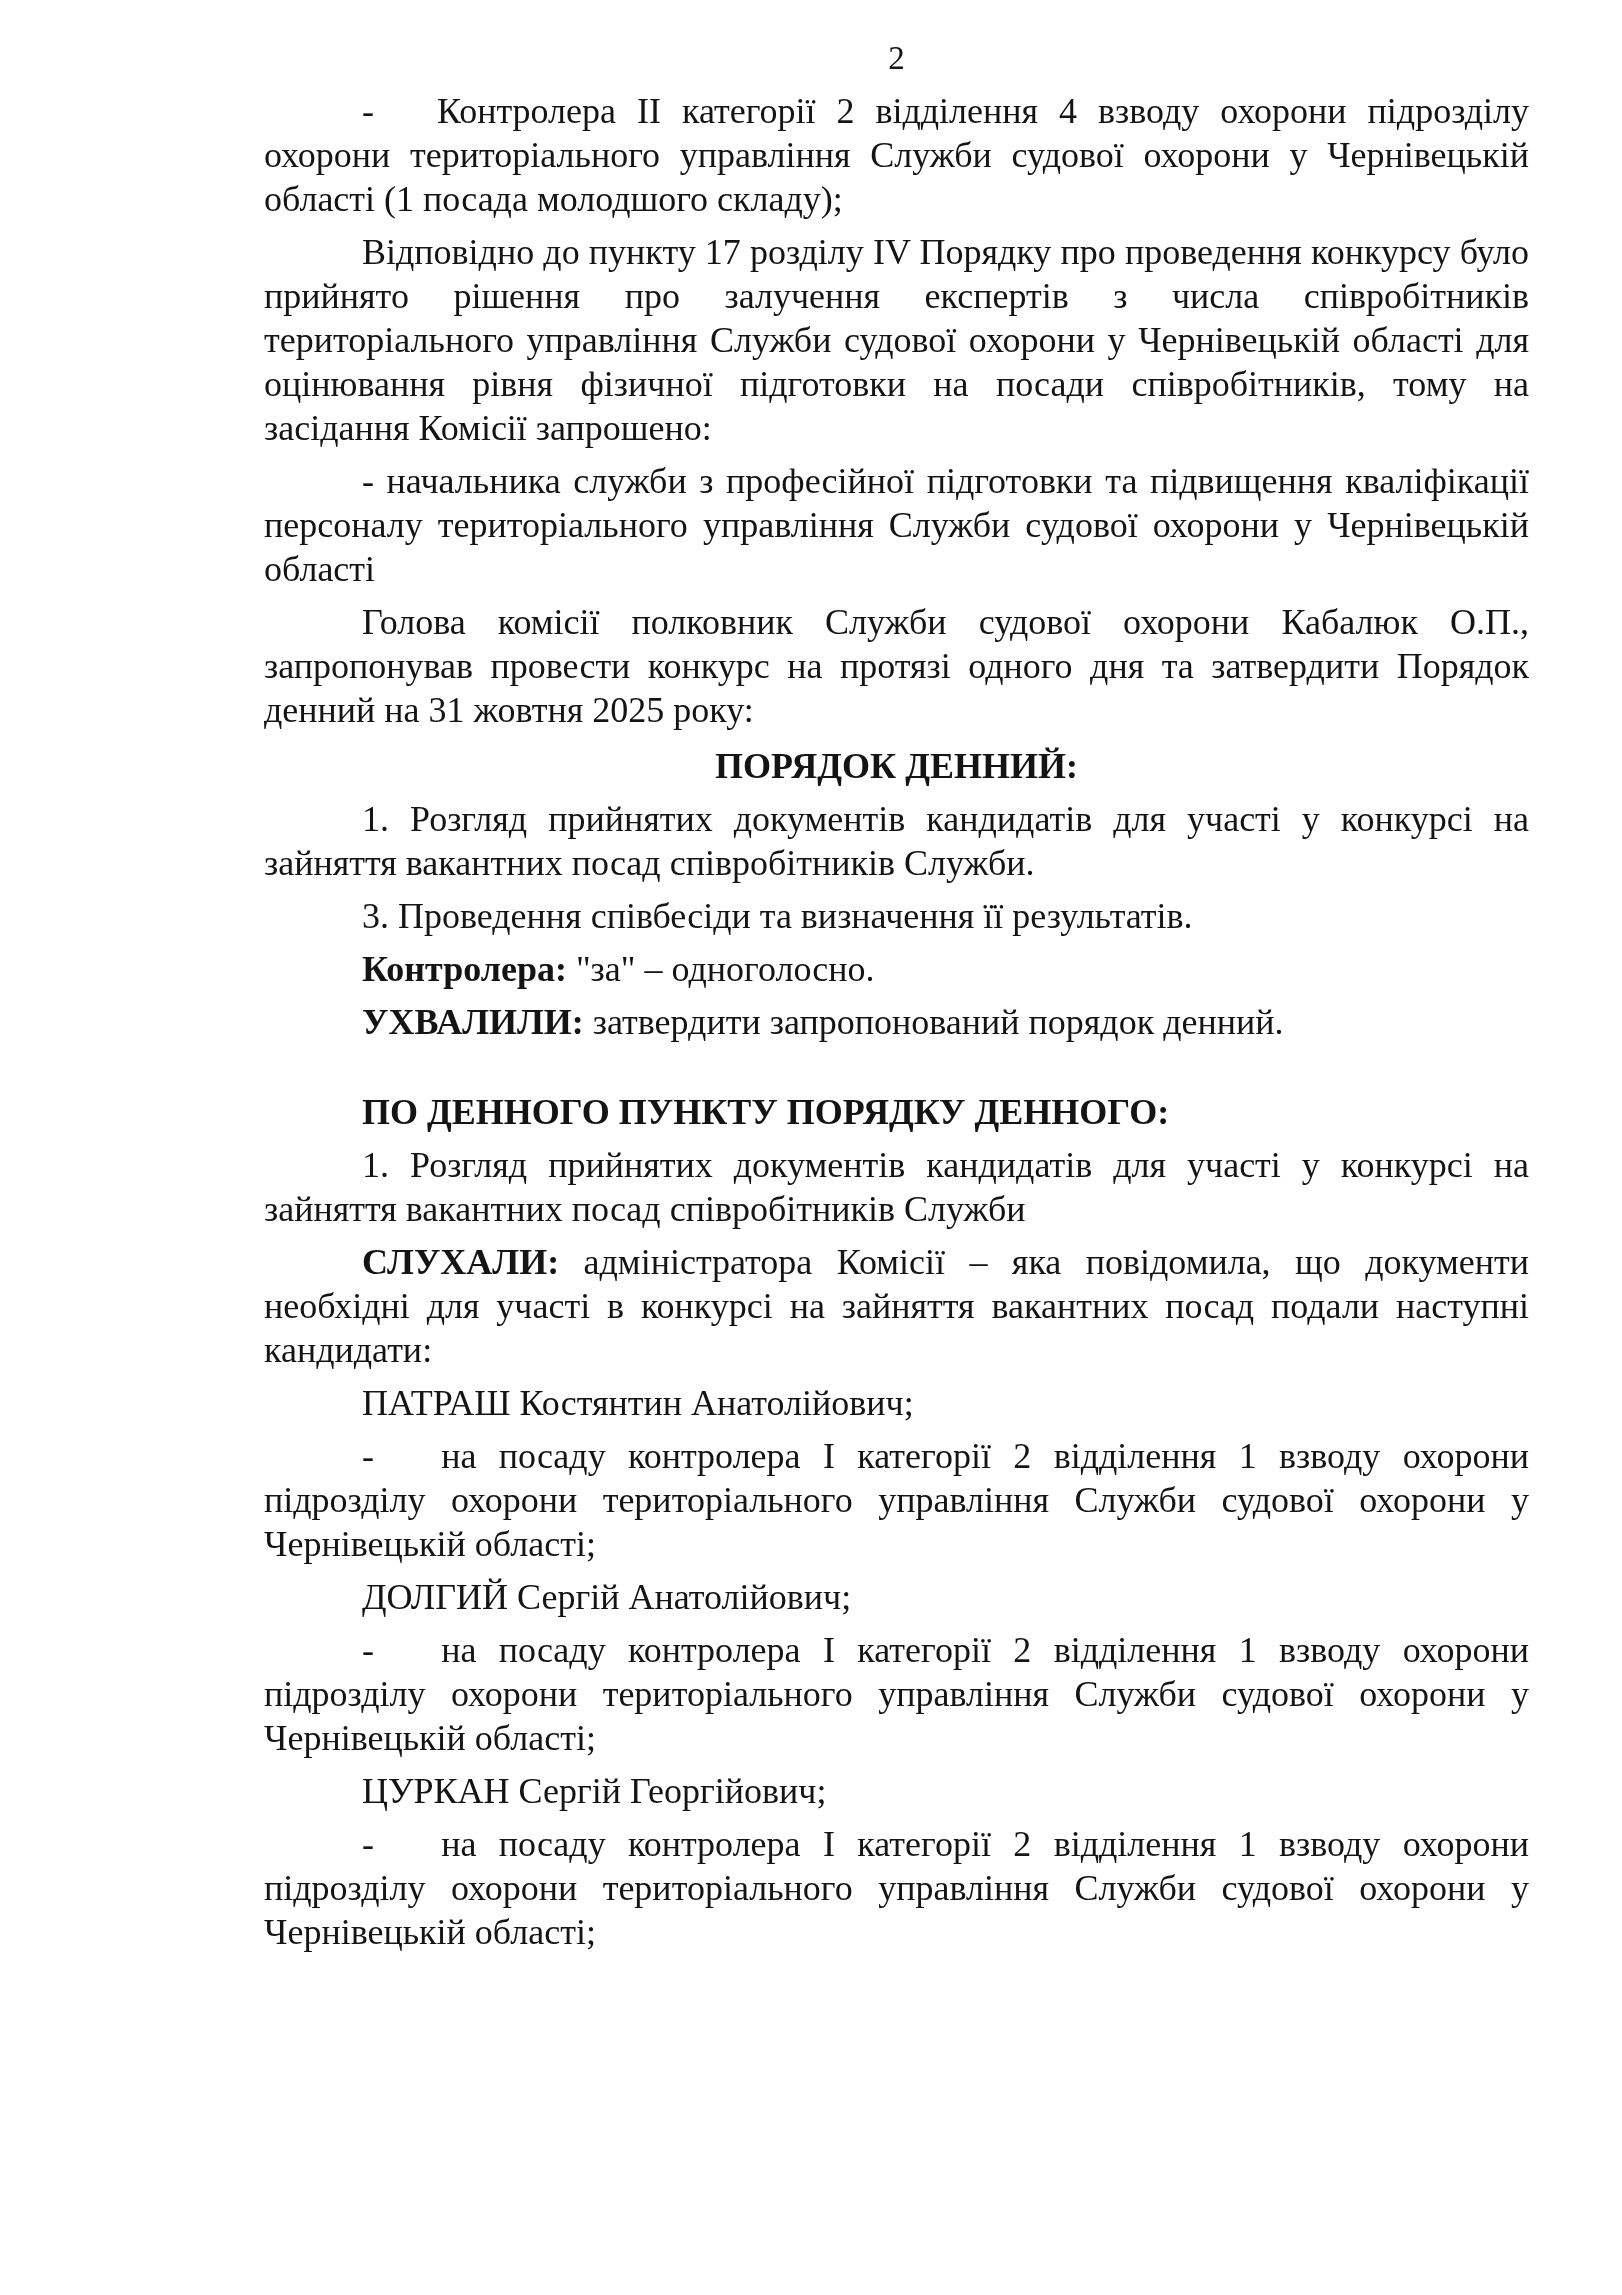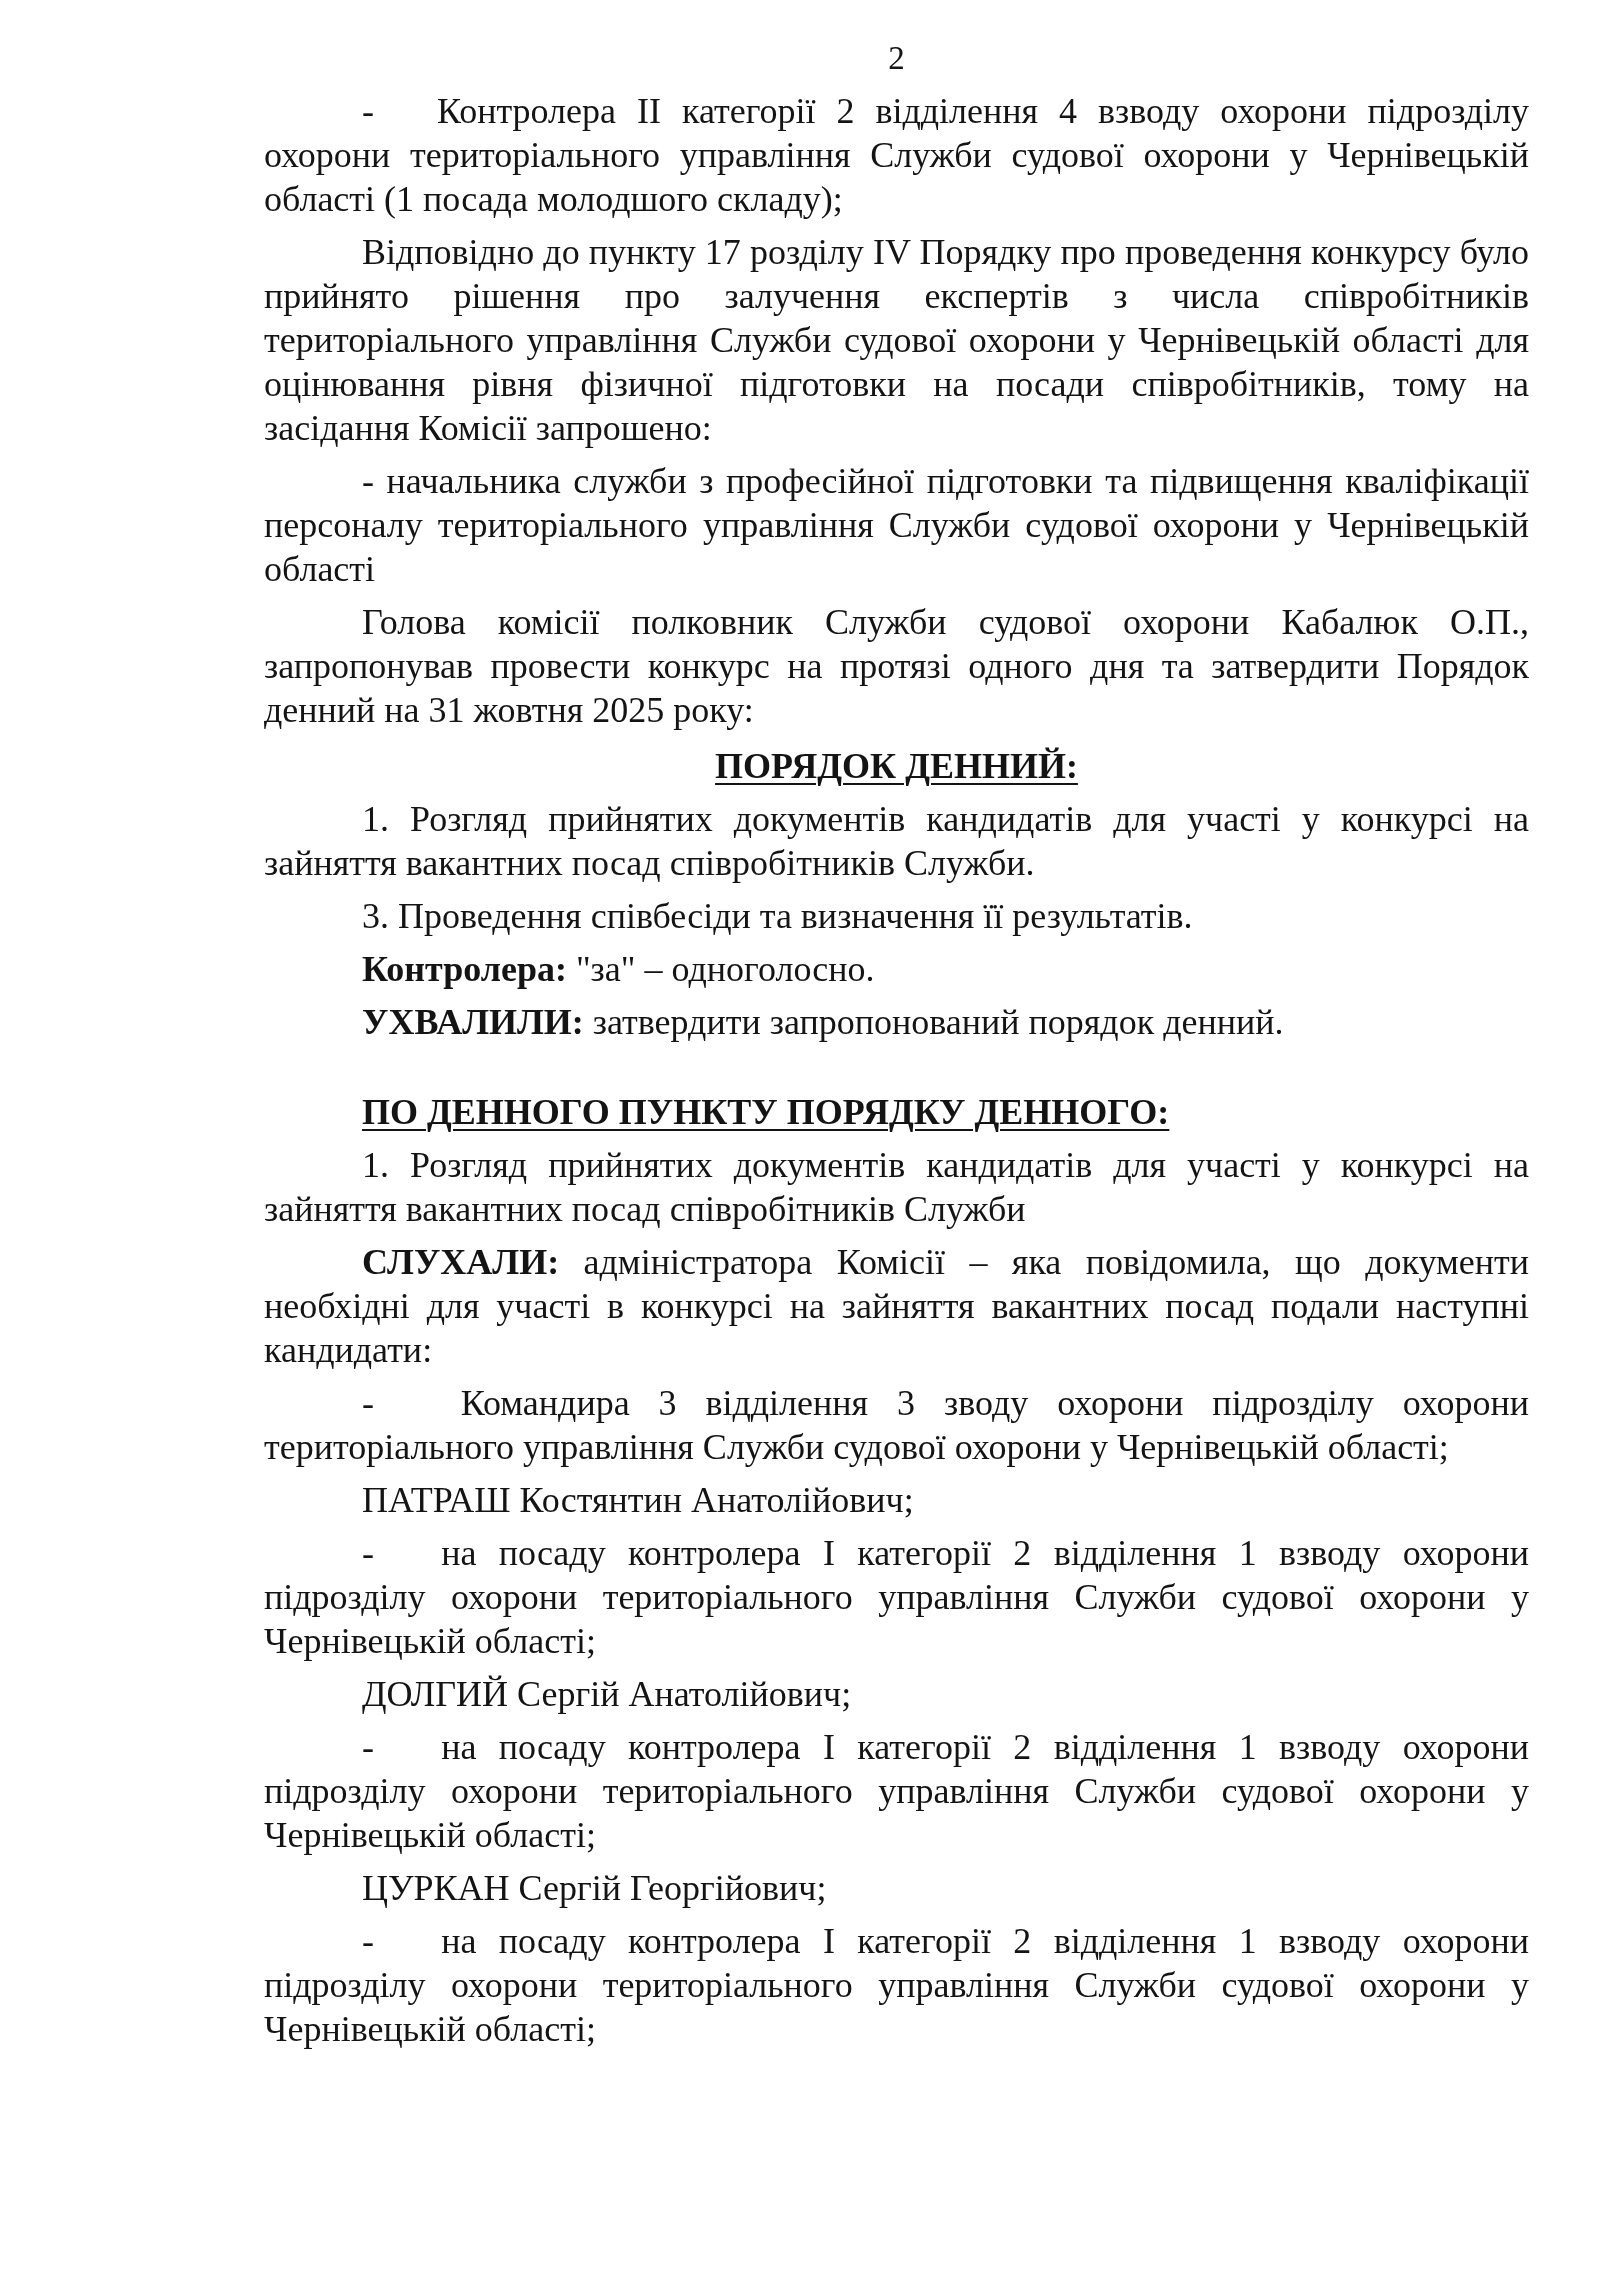--- a/index.html
+++ b/index.html
@@ -37,21 +37,21 @@
     text-indent: 0;
     font-weight: bold;
     margin-top: 11.8px;
     margin-bottom: 5.2px;
   }
   p.section-heading {
     margin-top: 46px;
     font-weight: bold;
   }
   .b { font-weight: bold; }
-  .u { text-decoration: underline; text-decoration-thickness: 2px; text-underline-offset: 5.2px; }
+  .u { text-decoration-thickness: 2px; text-underline-offset: 5.2px; }
 </style>
 </head>
 <body>
 
 <div class="sheet">
   <div class="content">
 
     <div class="page-number">2</div>
 
     <p class="para">-&nbsp;&nbsp; Контролера ІІ категорії 2 відділення 4 взводу охорони підрозділу охорони територіального управління Служби судової охорони у Чернівецькій області (1 посада молодшого складу);</p>
@@ -70,21 +70,20 @@
     <p class="para"><span class="b">Контролера:</span><span> "за" – одноголосно.</span></p>
 
     <p class="para"><span class="b">УХВАЛИЛИ:</span><span> затвердити запропонований порядок денний.</span></p>
 
     <p class="para section-heading"><span class="u">ПО ДЕННОГО ПУНКТУ ПОРЯДКУ ДЕННОГО:</span></p>
 
     <p class="para">1. Розгляд прийнятих документів кандидатів для участі у конкурсі на зайняття вакантних посад співробітників Служби</p>
 
     <p class="para"><span class="b">СЛУХАЛИ:</span><span> адміністратора Комісії – яка повідомила, що документи необхідні для участі в конкурсі на зайняття вакантних посад подали наступні кандидати:</span></p>
 
-    <p class="para">-&nbsp;&nbsp; Командира 3 відділення 3 зводу охорони підрозділу охорони територіального управління Служби судової охорони у Чернівецькій області;</p>
     <p class="para">ПАТРАШ Костянтин Анатолійович;</p>
 
     <p class="para">-&nbsp;&nbsp; на посаду контролера І категорії 2 відділення 1 взводу охорони підрозділу охорони  територіального управління Служби судової охорони у Чернівецькій області;</p>
     <p class="para">ДОЛГИЙ Сергій Анатолійович;</p>
 
     <p class="para">-&nbsp;&nbsp; на посаду контролера І категорії 2 відділення 1 взводу охорони підрозділу охорони  територіального управління Служби судової охорони у Чернівецькій області;</p>
     <p class="para">ЦУРКАН Сергій Георгійович;</p>
 
     <p class="para">-&nbsp;&nbsp; на посаду контролера І категорії 2 відділення 1 взводу охорони підрозділу охорони  територіального управління Служби судової охорони у Чернівецькій області;</p>
 

